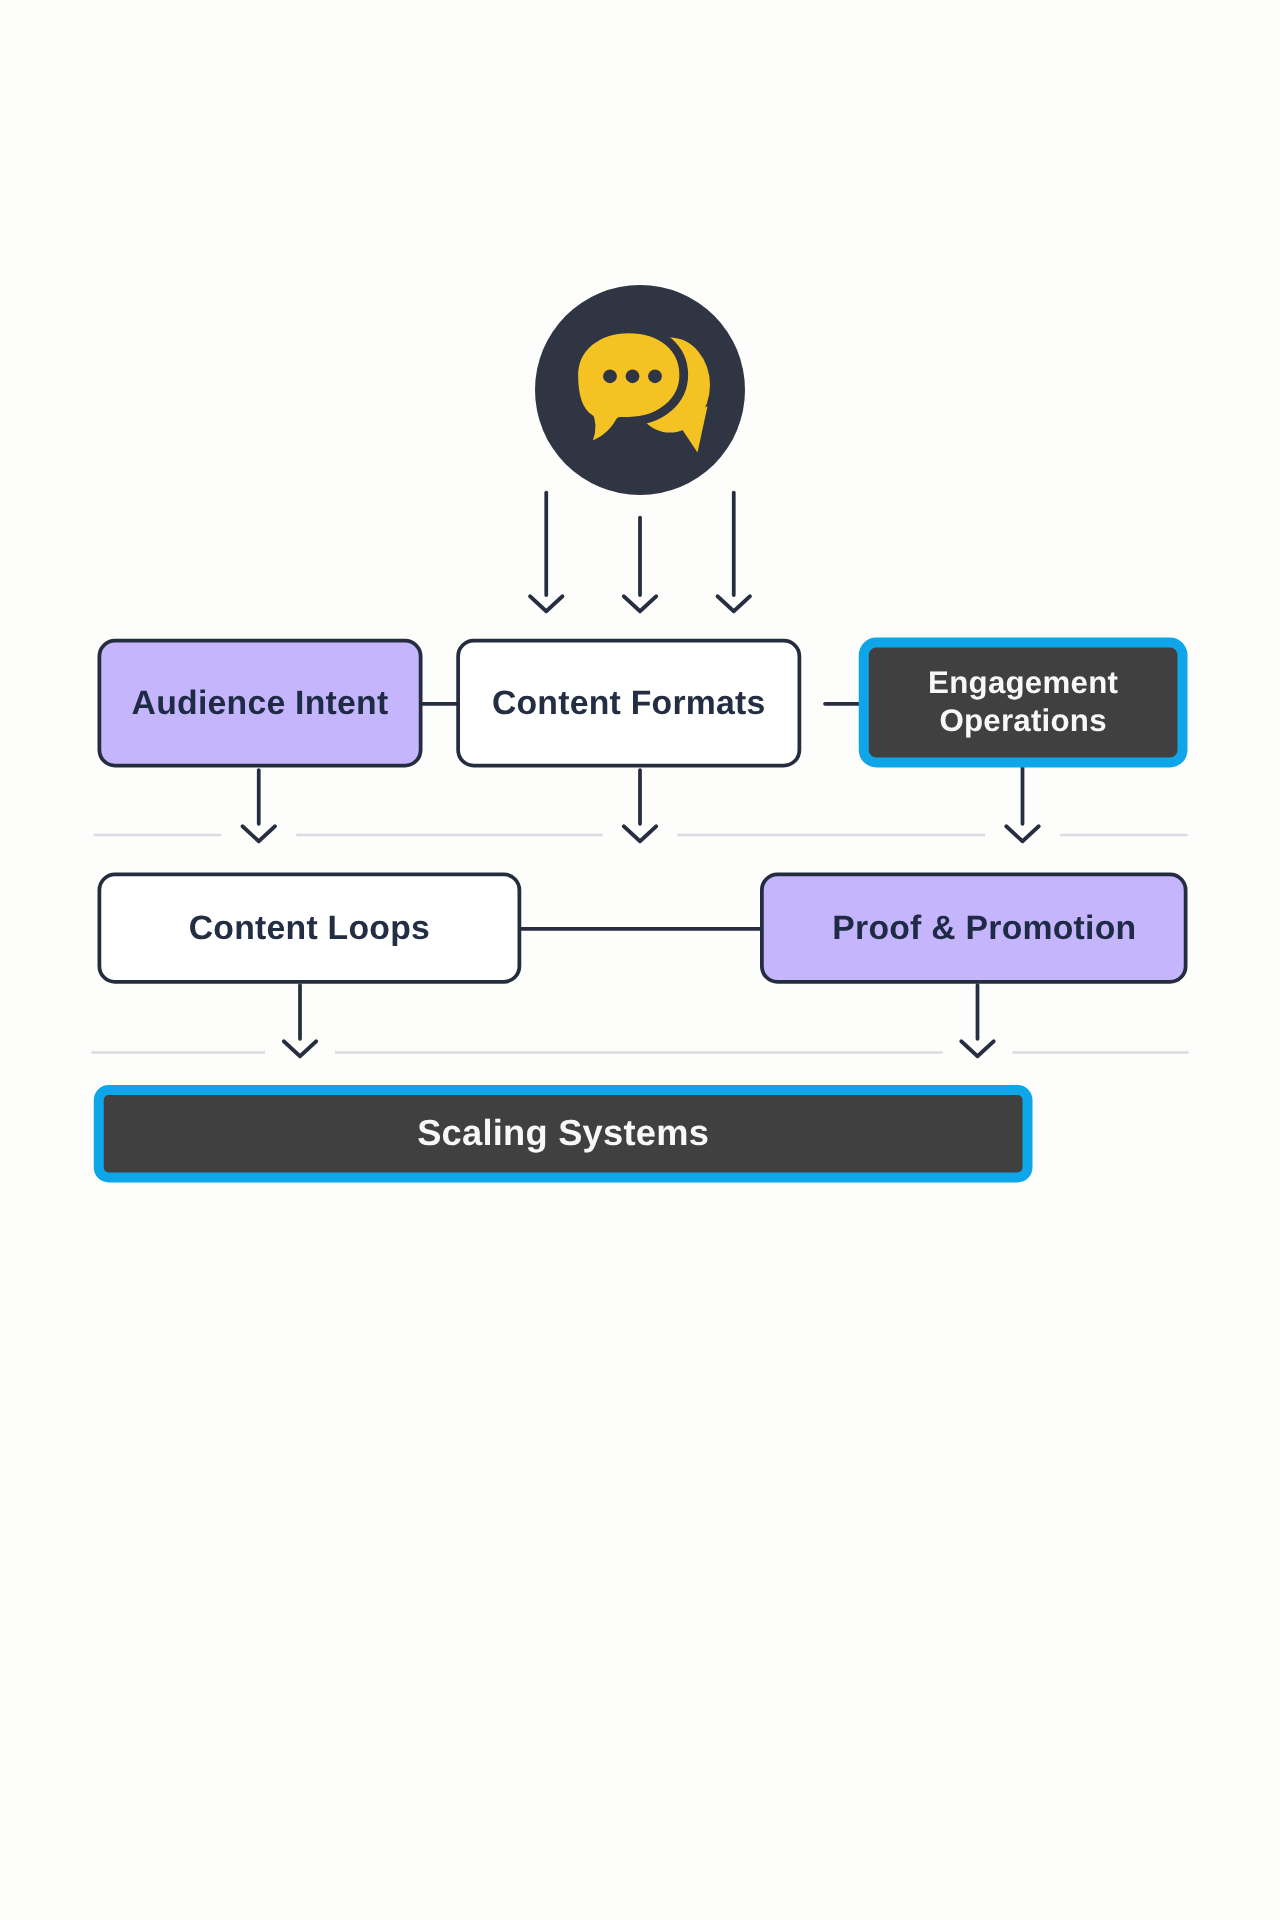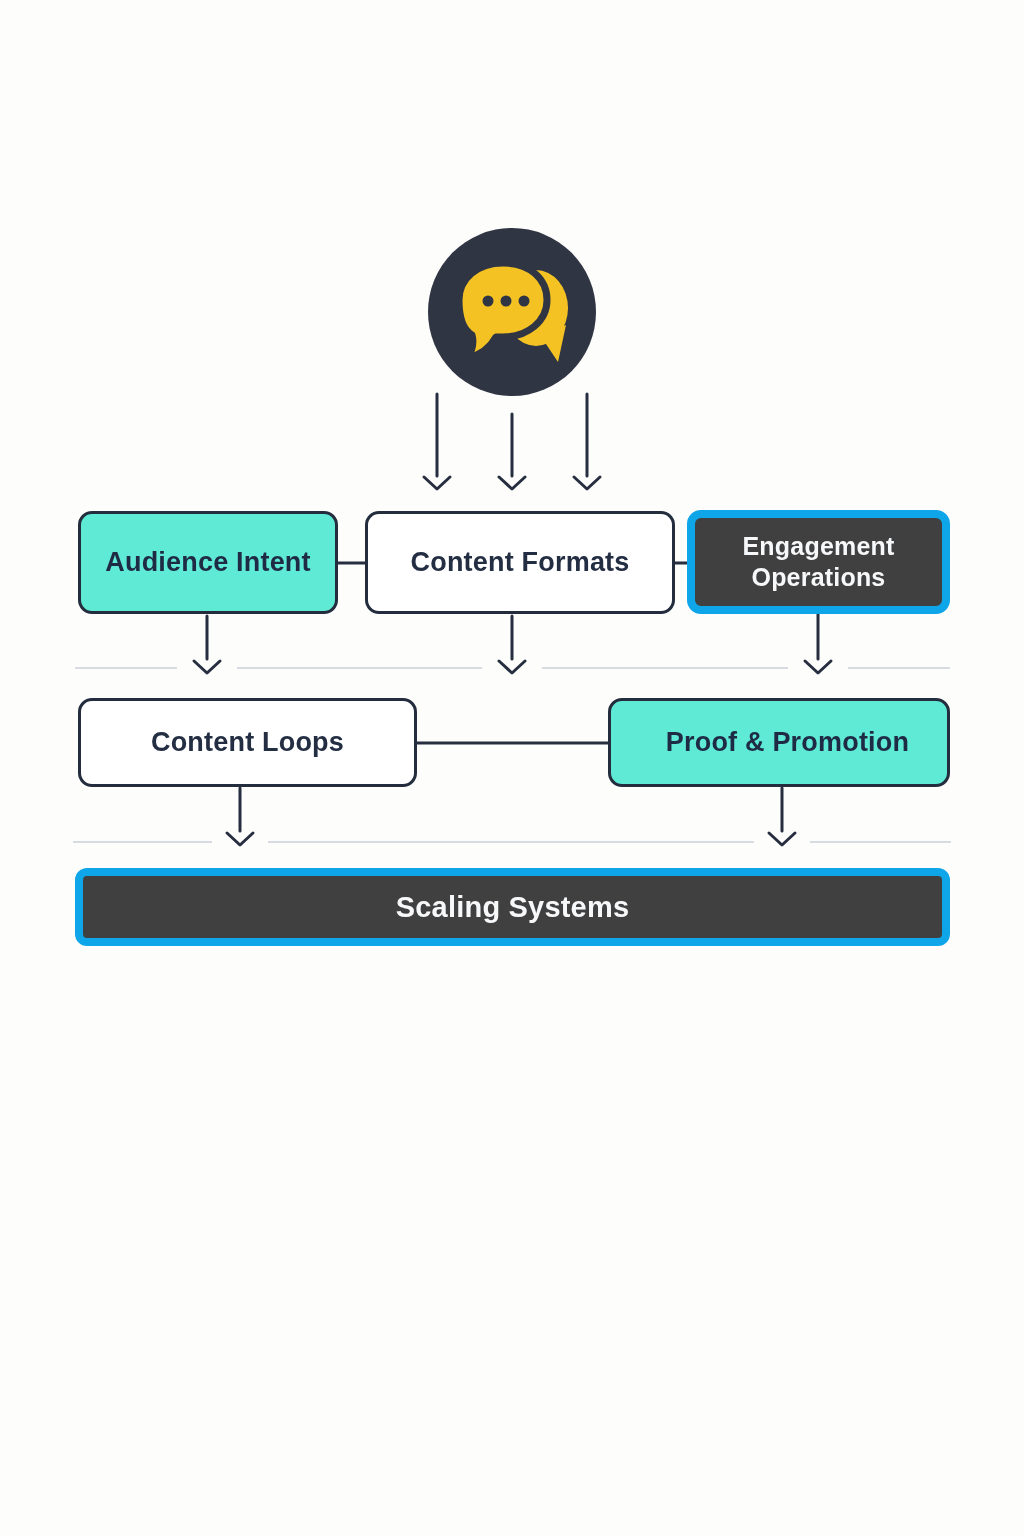--- a/index.html
+++ b/index.html
@@ -30,40 +30,40 @@
     align-items:center;
     justify-content:center;
     text-align:center;
     border-radius:14px;
     font-weight:bold;
     box-sizing:border-box;
     letter-spacing:.2px;
     line-height:1.25;
   }
   .node--yellow{
-    background:#5eead4;
+    background:#c4b5fd;
     border:3px solid #242D3D;
     color:#1F2B45;
   }
   .node--white{
     background:#FFFFFF;
     border:3px solid #242D3D;
     color:#232E43;
   }
   .node--dark{
     background:#404040;
     border:8px solid #0ea5e9;
     color:#F7F8FA;
   }
   .n-audience{left:78px;top:511px;width:260px;height:103px;font-size:27px;}
-  .n-content{left:365px;top:511px;width:310px;height:103px;font-size:27px;}
+  .n-content{left:365px;top:511px;width:276px;height:103px;font-size:27px;}
   .n-engagement{left:687px;top:510px;width:263px;height:104px;font-size:25px;padding:0 24px;}
   .n-learning{left:78px;top:698px;width:339px;height:89px;font-size:27px;}
   .n-proof{left:608px;top:698px;width:342px;height:89px;font-size:27px;padding-left:17px;}
-  .n-scaling{left:75px;top:868px;width:875px;height:78px;font-size:29px;border-radius:12px;}
+  .n-scaling{left:75px;top:868px;width:751px;height:78px;font-size:29px;border-radius:12px;}
 </style>
 </head>
 <body>
 
 <div class="canvas">
 
   <svg class="layer" viewBox="0 0 1024 1536" xmlns="http://www.w3.org/2000/svg" aria-hidden="true">
     <g stroke="#262E3F" stroke-width="3" fill="none" stroke-linecap="round" stroke-linejoin="round">
 
       <g>

